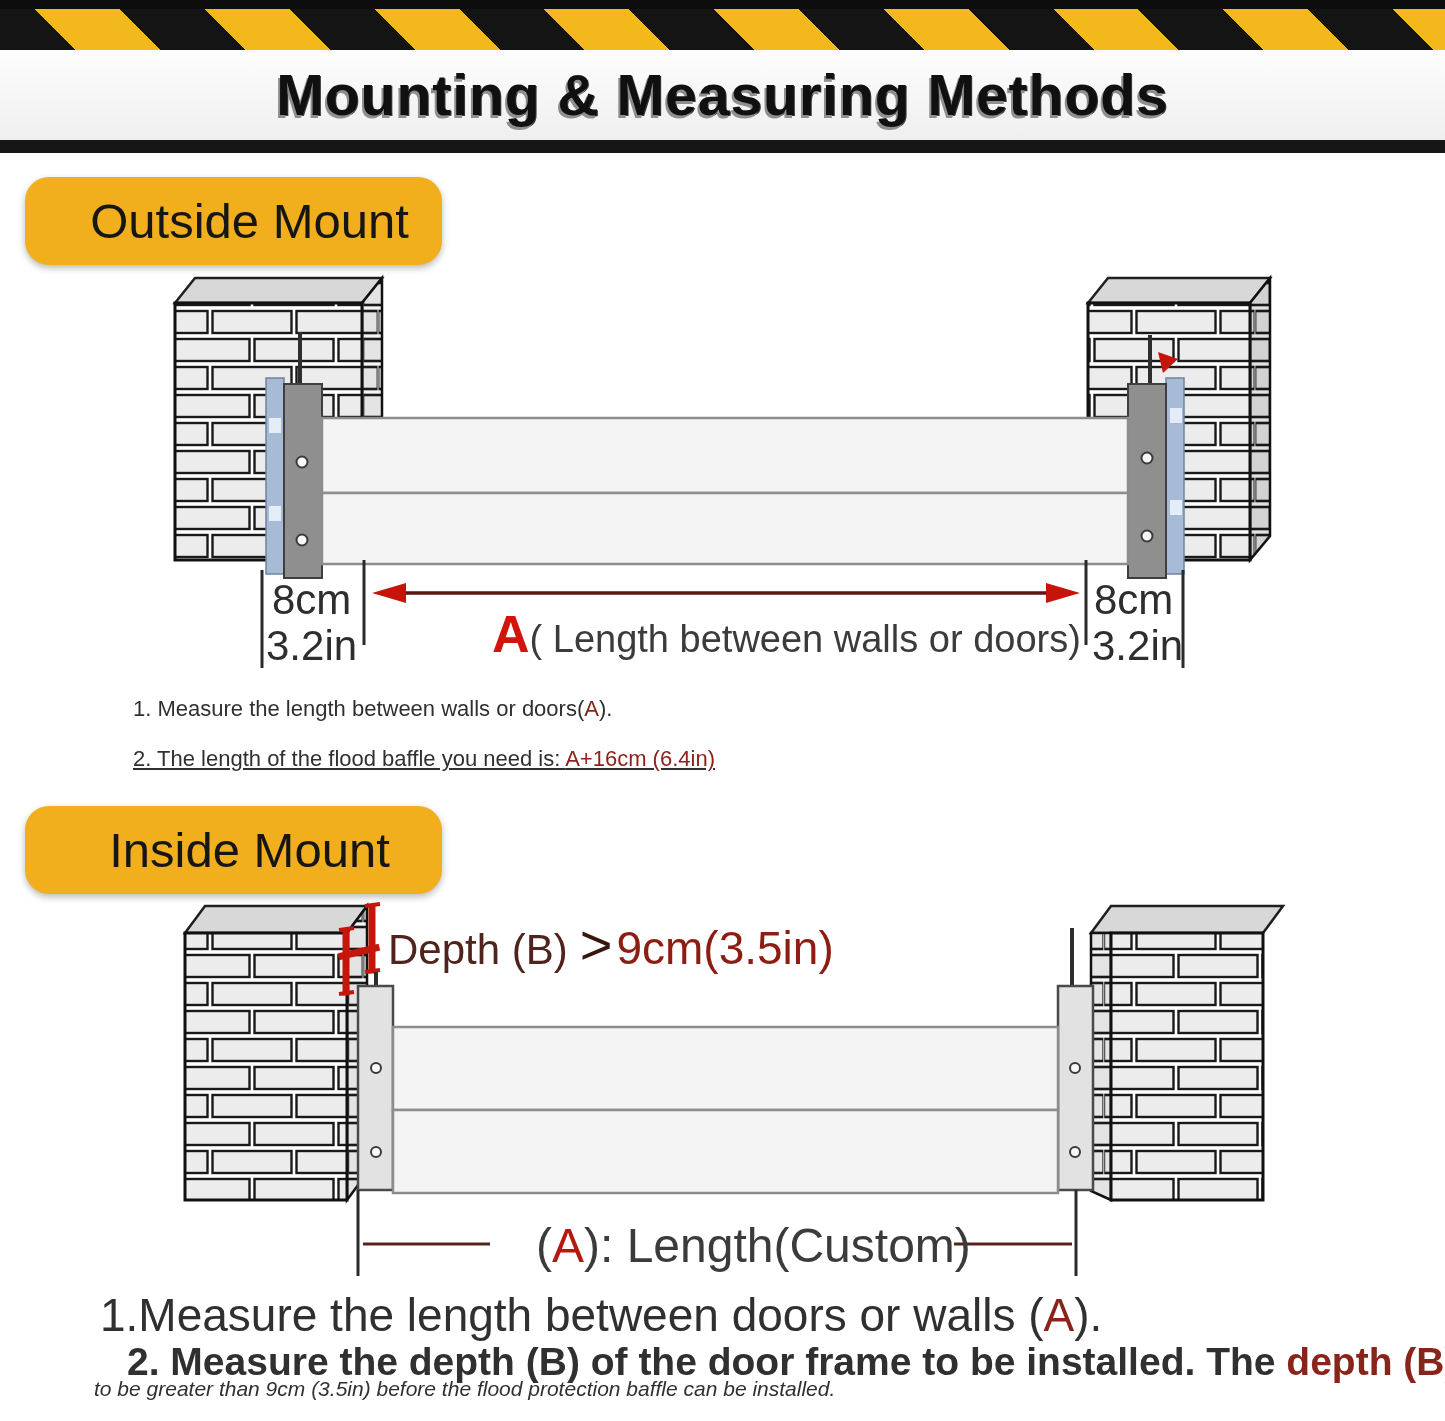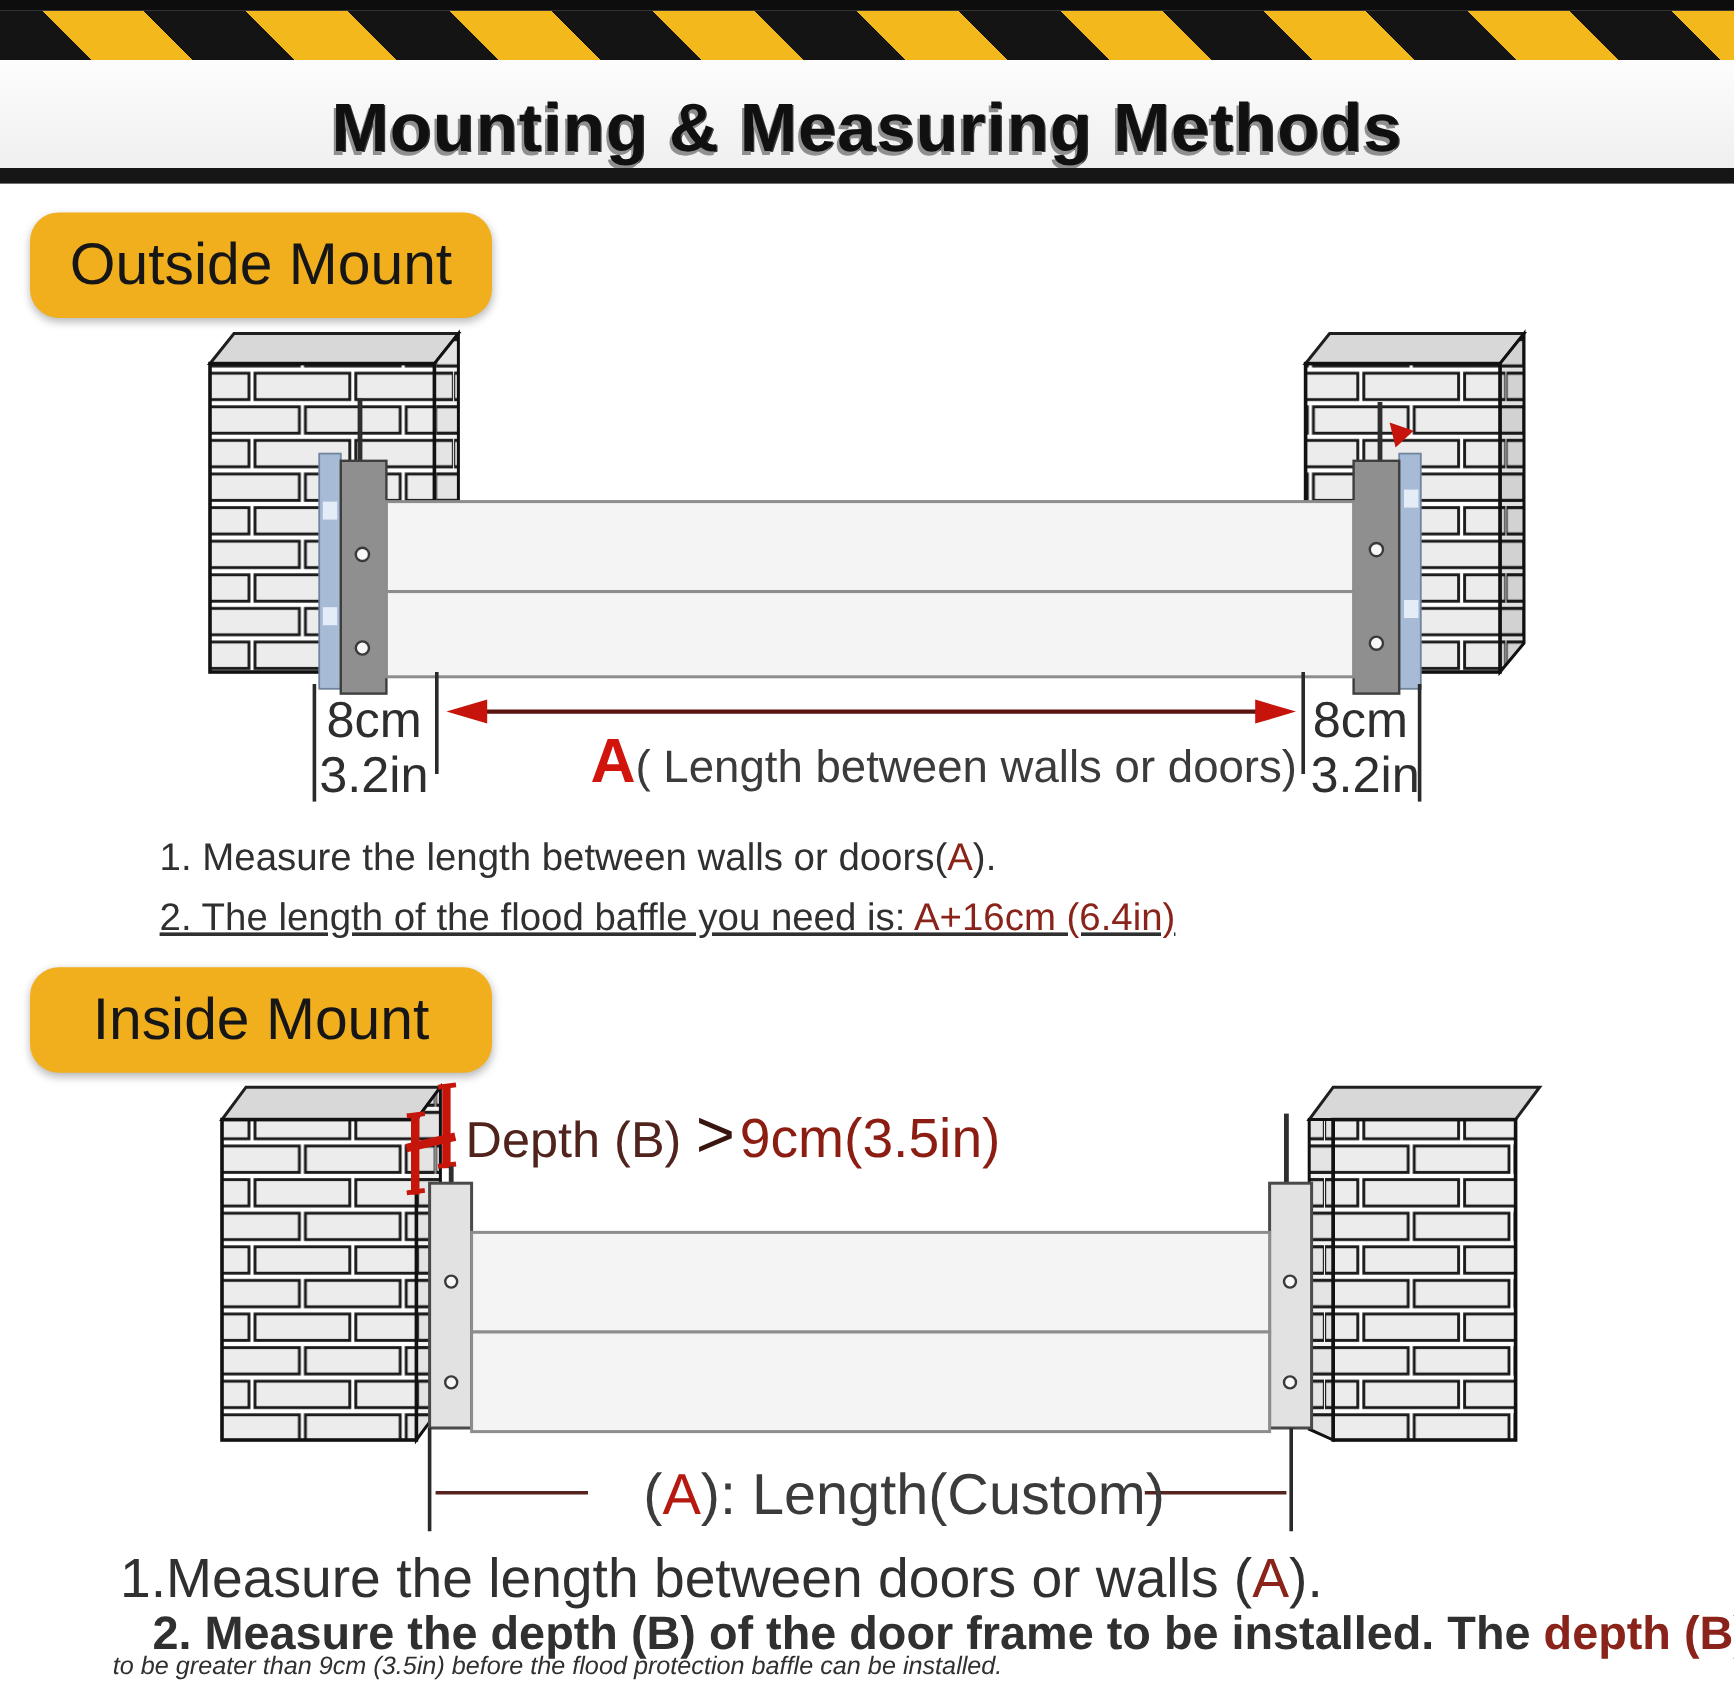--- a/index.html
+++ b/index.html
@@ -10,34 +10,35 @@
   }
   
   .hazard {
     position:absolute; left:0; top:0; width:1445px; height:50px;
     border-top:9px solid #0d0d0d;
     background:repeating-linear-gradient(45deg, #141414 0 60px, #F2B81C 60px 120px);
   }
   .title-band {
     position:absolute; left:0; top:50px; width:1445px; height:90px;
     background:linear-gradient(#fdfdfd, #efefef);
-    display:flex; align-items:flex-end; justify-content:center;
+    display:flex; align-items:center; justify-content:center;
   }
   .title-band h1 {
     margin:0; font-size:57px; font-weight:bold; letter-spacing:1px; color:#101010;
     text-shadow:-2px 3px 0 #8f8f8f, 1px 1px 0 #3c3c3c;
   }
   .black-bar { position:absolute; left:0; top:140px; width:1445px; height:13px; background:#161616; }
   
   .badge {
     position:absolute; left:25px; width:385px; height:88px;
     background:#F1AF1D; border-radius:24px;
     display:flex; align-items:center; justify-content:center;
     font-size:49px; color:#161616;
     box-shadow:0 3px 7px rgba(0,0,0,0.28);
+    padding-left:32px;
   }
   .badge.outside { top:177px; }
   .badge.inside  { top:806px; }
   
   .diagram { position:absolute; left:0; top:0; width:1445px; height:1421px; }
   .face-top   { fill:#d8d8d8; stroke:#1f1f1f; stroke-width:2.5; }
   .face-front { fill:url(#bk);  stroke:#111; stroke-width:3; }
   .face-side  { fill:url(#bks); stroke:#111; stroke-width:2.5; }
   .shade      { fill:#000; opacity:0.08; }
   .panel      { fill:#f4f4f4; stroke:#8d8d8d; stroke-width:2.5; }
@@ -56,21 +57,21 @@
   .thinline   { stroke:#2e2e2e; stroke-width:4; }
   .t-dim   { font:42px "Liberation Sans", sans-serif; fill:#2e2e2e; }
   .t-alabel{ font:38px "Liberation Sans", sans-serif; fill:#3b3b3b; }
   .t-abig  { font:bold 52px "Liberation Sans", sans-serif; fill:#d2150c; }
   .t-depth { font:42px "Liberation Sans", sans-serif; fill:#50241d; }
   .t-gt    { font:56px "Liberation Sans", sans-serif; fill:#38160f; }
   .t-dval  { font:46px "Liberation Sans", sans-serif; fill:#8c1d12; }
   .t-len   { font:48px "Liberation Sans", sans-serif; fill:#3b3b3b; }
   .t-lena  { font:48px "Liberation Sans", sans-serif; fill:#b5190f; }
   
-  .step { position:absolute; font-size:32px; color:#303030; white-space:nowrap; }
+  .step { position:absolute; font-size:22px; color:#303030; white-space:nowrap; }
   .step .rd { color:#8a241a; }
   .s-o1  { left:133px; top:696px; }
   .s-o2  { left:133px; top:746px;text-decoration:underline; }
   .s-i1  { left:100px; top:1288px; font-size:46px; }
   .s-i2a { left:127px; top:1340px; font-size:39px;font-weight:bold; }
   .s-i2b { left:94px;  top:1377px; font-size:21px;font-style:italic; }
 </style>
 </head>
 <body>
 

